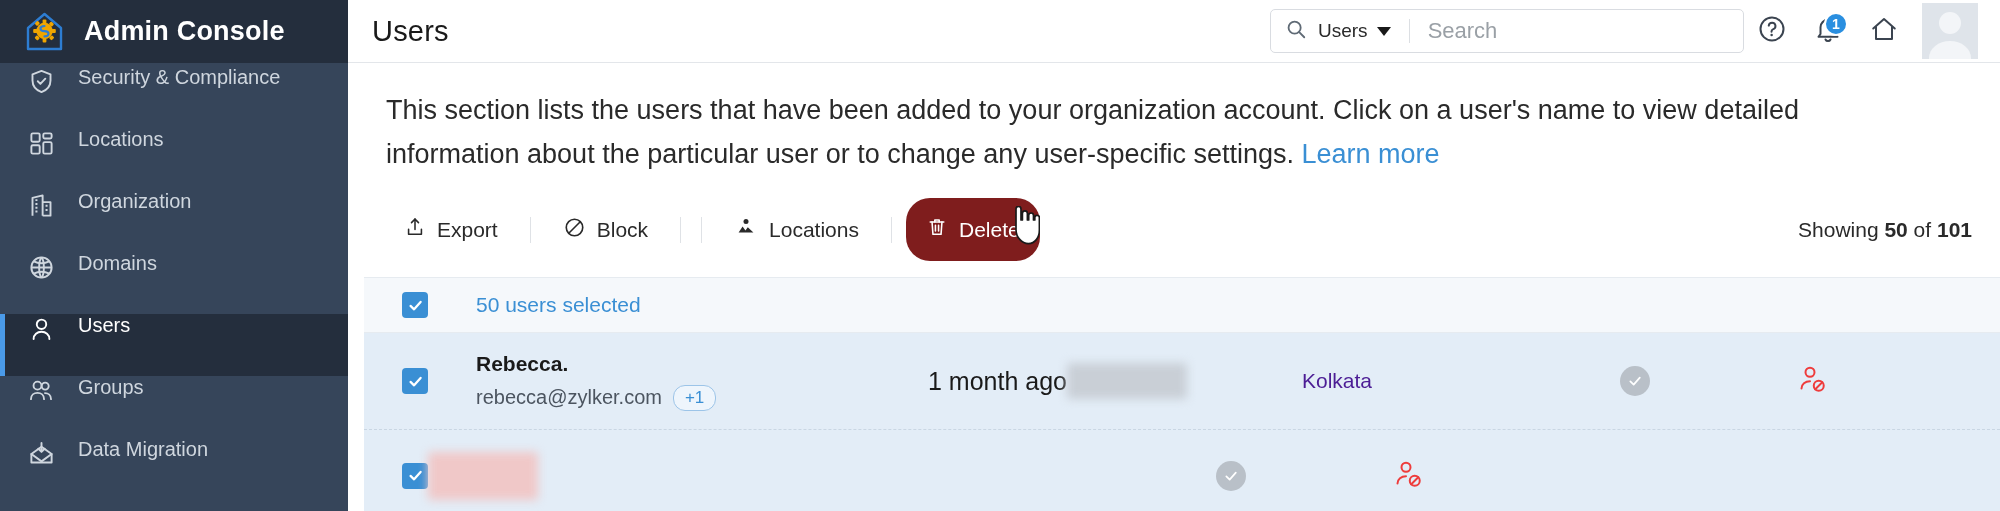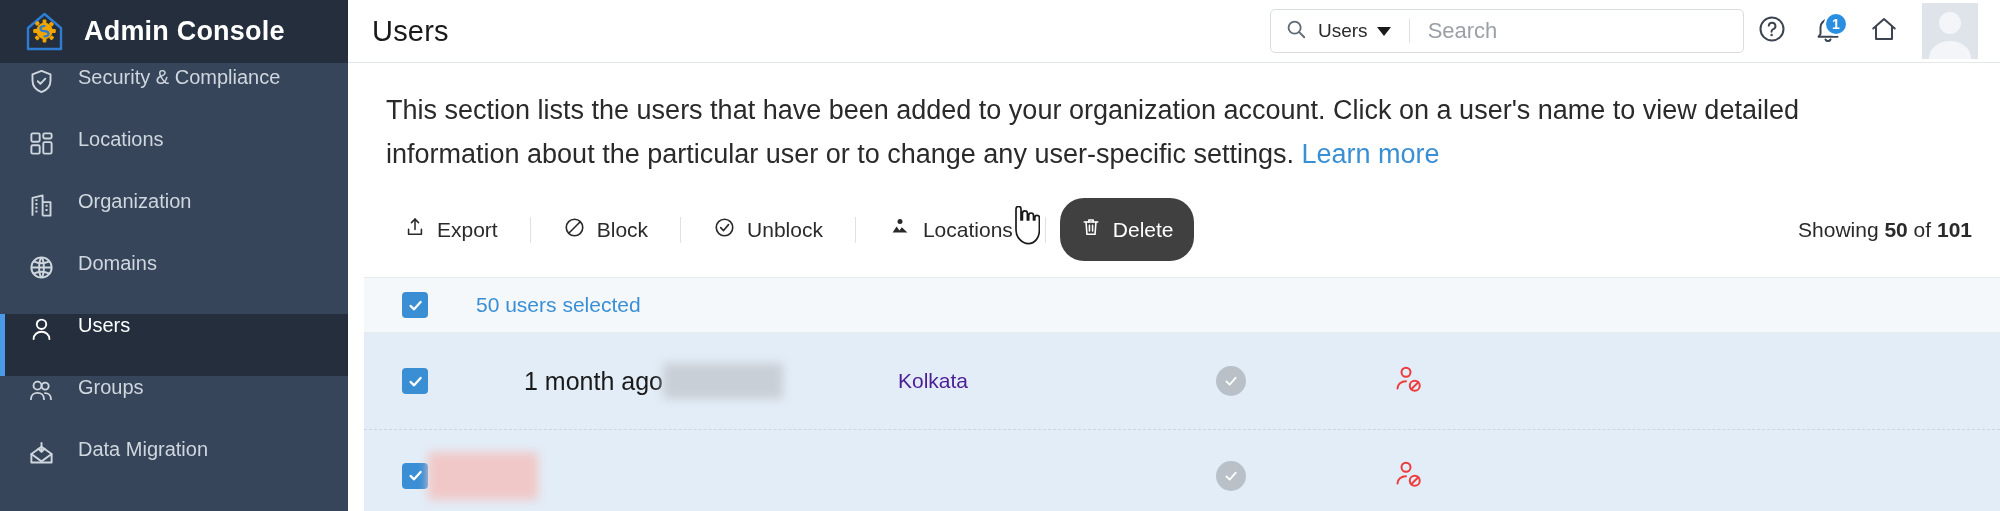--- a/index.html
+++ b/index.html
@@ -100,21 +100,21 @@
   .toolbar {
     display: flex; align-items: center;
     padding: 22px 28px 16px 38px; gap: 8px;
   }
   .tb-btn {
     display: flex; align-items: center; gap: 11px;
     font-size: 21px; color: #2a2a2a; cursor: pointer;
     padding: 10px 18px; border-radius: 4px; white-space: nowrap;
   }
   .tb-sep { width: 1px; height: 26px; background: #dfe2e6; margin: 0 6px; }
-  .tb-btn.primary { background: #404040; color: #fff; padding: 18px 20px; border-radius: 24px; }
+  .tb-btn.primary { background: #7f1d1d; color: #fff; padding: 18px 20px; border-radius: 24px; }
   .showing { margin-left: auto; font-size: 21px; color: #2a2a2a; white-space: nowrap; }
   .showing b { font-weight: 700; }
 
   
   .table { display: flex; flex-direction: column; flex: 1; padding-left: 16px; }
   .select-bar {
     height: 56px; min-height: 56px;
     background: #f5f8fb; border-top: 1px solid #e6ebf0; border-bottom: 1px solid #e6ebf0;
     display: flex; align-items: center; padding-left: 38px; gap: 48px;
   }
@@ -347,29 +347,20 @@
         <span>
           <svg width="23" height="23" viewBox="0 0 24 24" fill="none" stroke="#2a2a2a" stroke-width="1.7">
             <circle cx="12" cy="12" r="8.6"></circle>
               <path d="M6 18 18 6"></path>
           </svg>
         </span>
         <span>Block</span>
       </div>
       <span class="tb-sep"></span>
 
-      <div class="tb-btn">
-        <span>
-          <svg width="23" height="23" viewBox="0 0 24 24" fill="none" stroke="#2a2a2a" stroke-width="1.7" stroke-linecap="round" stroke-linejoin="round">
-            <circle cx="12" cy="12" r="8.6"></circle>
-              <path d="M8 12.2 11 15.2 16.2 9"></path>
-          </svg>
-        </span>
-        <span>Unblock</span>
-      </div>
       <span class="tb-sep"></span>
 
       <div class="tb-btn">
         <span>
           <svg width="24" height="24" viewBox="0 0 24 24" fill="#2a2a2a">
             <circle cx="12" cy="6.6" r="2.5"></circle>
             <path d="M4.6 17.4 8.6 11.6 11.4 15.4 13.8 12.2 19.4 17.4Z"></path>
           </svg>
         </span>
         <span>Locations</span>
@@ -403,20 +394,27 @@
         </span>
         <span class="select-text">50 users selected</span>
       </div>
 
       <div class="row r1">
         <span class="cb">
           <svg width="17" height="17" viewBox="0 0 24 24" fill="none" stroke="#fff" stroke-width="3.2" stroke-linecap="round" stroke-linejoin="round">
               <path d="M5 12.6 10 17.4 19.2 7"></path>
             </svg>
         </span>
+        <div class="cell-user">
+          <div class="u-name">Rebecca.</div>
+          <div class="u-mail-wrap">
+            <span class="u-mail">rebecca@zylker.com</span>
+            <span class="plus-badge">+1</span>
+          </div>
+        </div>
         <div class="cell-time">1 month ago</div>
         <div class="cell-blur">
           <div class="blurbox gray"></div>
         </div>
         <div class="cell-city">Kolkata</div>
         <div class="cell-status">
           <span class="status-circle">
             <svg width="16" height="16" viewBox="0 0 24 24" fill="none" stroke="#fff" stroke-width="2.6" stroke-linecap="round" stroke-linejoin="round">
                 <path d="M5 12.6 10 17.4 19.2 7"></path>
               </svg>

